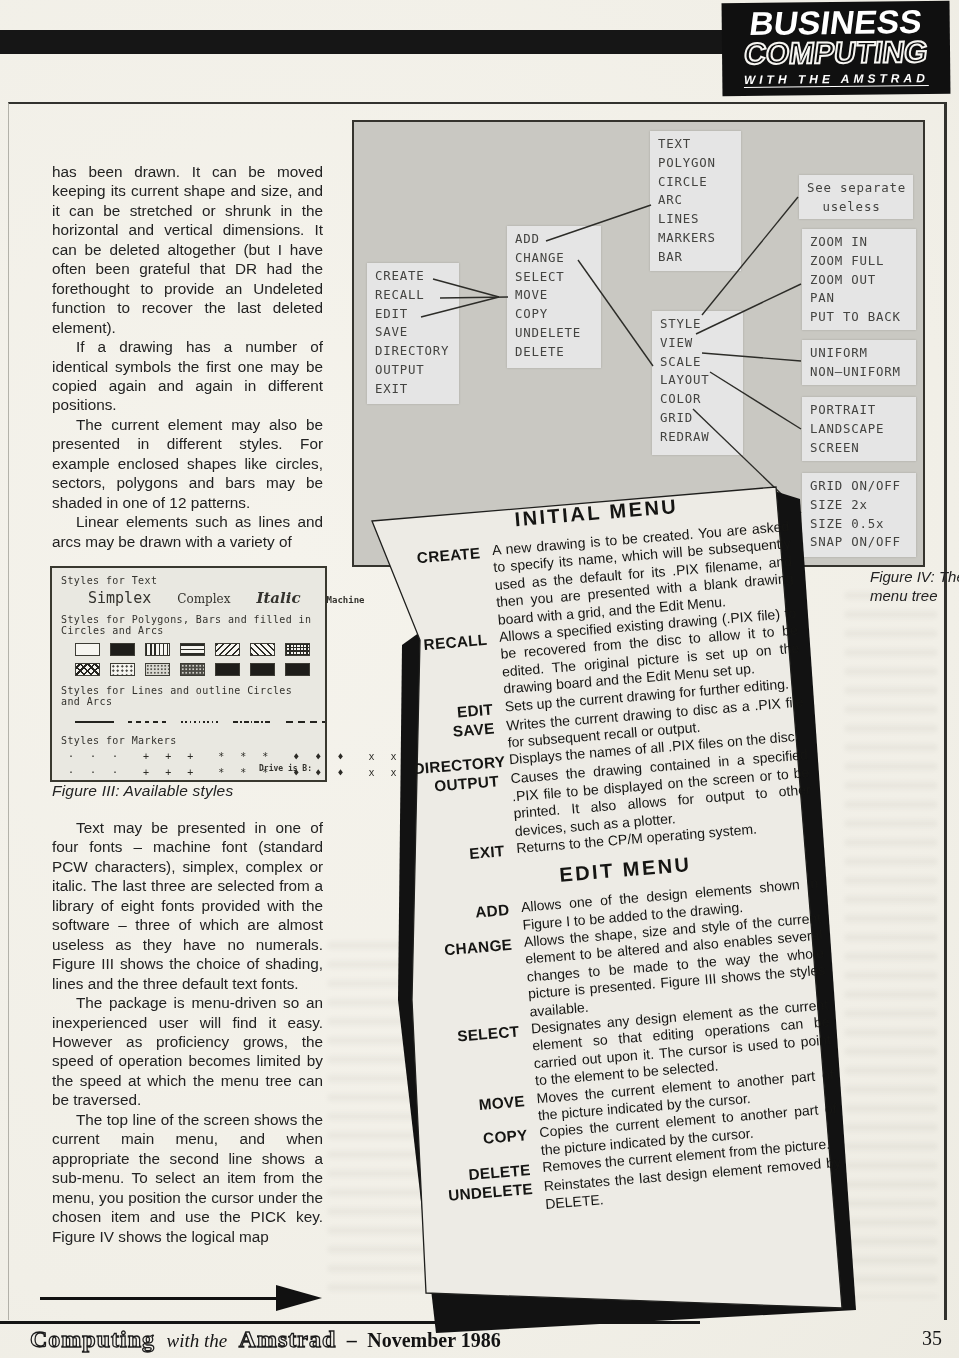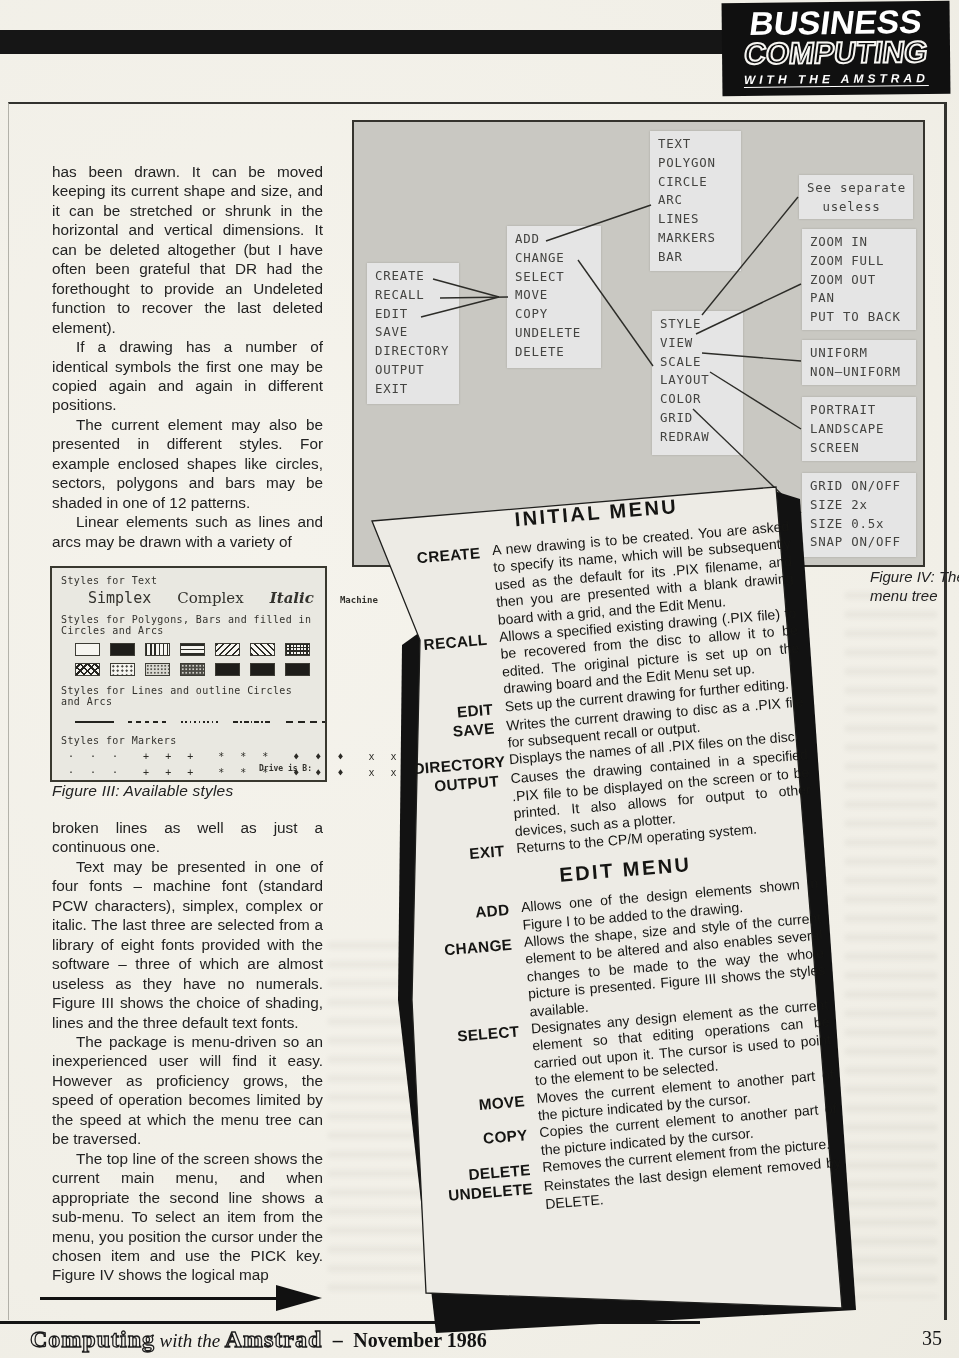--- a/index.html
+++ b/index.html
@@ -35,21 +35,21 @@
   .colA p,.colB p{margin:0;font-size:15.3px;line-height:19.45px;text-align:justify;color:#222;}
   p.ind{text-indent:24px;}
 
   
   .fig3{position:absolute;left:50px;top:566px;width:273px;height:212px;z-index:2;
         background:#e9e8e1;border:2px solid #39382f;
         font-family:"DejaVu Sans Mono", monospace;color:#33322d;}
   .f3-label{font-size:10px;letter-spacing:.4px;margin:7px 8px 0 9px;}
   .f3-fontrow{display:flex;align-items:baseline;gap:26px;margin:3px 0 2px 36px;}
   .f-simplex{font-size:15px;}
-  .f-complex{font-size:15px;font-family:"DejaVu Serif",serif;}
+  .f-complex{font-size:12px;font-family:"DejaVu Serif",serif;}
   .f-italic{font-size:15px;font-style:italic;font-family:"DejaVu Serif",serif;font-weight:bold;}
   .f-machine{font-size:9px;font-weight:bold;}
   .swrow{display:flex;gap:10px;margin:7px 0 0 23px;}
   .sw{width:25px;height:13px;background:#f6f5f0;border:1px solid #3c3b34;box-sizing:border-box;}
   .sw[data-pattern="solid"]{background:#1e1d1a;}
   .sw[data-pattern="vlines"]{background-image:repeating-linear-gradient(90deg,#2a2a25 0 1.4px,transparent 1.4px 4.2px);}
   .sw[data-pattern="hlines"]{background-image:repeating-linear-gradient(0deg,#2a2a25 0 1.6px,transparent 1.6px 4.6px);}
   .sw[data-pattern="diag-fwd"]{background-image:repeating-linear-gradient(135deg,#2a2a25 0 1.6px,transparent 1.6px 4.6px);}
   .sw[data-pattern="diag-back"]{background-image:repeating-linear-gradient(45deg,#2a2a25 0 1.6px,transparent 1.6px 4.6px);}
   .sw[data-pattern="grid"]{background-image:repeating-linear-gradient(0deg,#2a2a25 0 1.2px,transparent 1.2px 3.4px),repeating-linear-gradient(90deg,#2a2a25 0 1.2px,transparent 1.2px 3.4px);}
@@ -104,21 +104,21 @@
   .prow{display:flex;}
   .pterm{flex:none;width:96px;text-align:right;font-weight:bold;font-size:15.3px;
          padding-right:12px;letter-spacing:.3px;padding-top:1px;box-sizing:border-box;}
   .pdesc{flex:1;font-size:14px;line-height:17.4px;text-align:justify;padding-right:8px;}
 
   
   .footer-rule{position:absolute;left:0;top:1321px;width:700px;height:2.5px;background:#141414;z-index:1;}
   .footer{position:absolute;left:30px;top:1326px;z-index:6;white-space:nowrap;}
   .footer .outline{font-family:"Liberation Serif",serif;font-weight:bold;font-size:24px;
         color:#f3f1ea;-webkit-text-stroke:1.3px #1c1c1c;letter-spacing:1px;}
-  .footer .wt{font-family:"Liberation Serif",serif;font-style:italic;font-size:19px;color:#161616;margin:0 0;}
+  .footer .wt{font-family:"Liberation Serif",serif;font-style:italic;font-size:19px;color:#161616;margin:0 7px;}
   .footer .issue{font-family:"Liberation Serif",serif;font-weight:bold;font-size:20px;color:#131313;margin-left:6px;}
   .page-num{position:absolute;left:922px;top:1327px;z-index:6;
         font-family:"Liberation Serif",serif;font-size:20px;color:#131313;}
 </style>
 </head>
 <body>
 
 <div class="page">
 
   <div class="ghost ghost1"></div>
@@ -189,21 +189,20 @@
       <span class="mk">+ + +</span>
       <span class="mk">* * *</span>
       <span class="mk">♦ ♦ ♦</span>
       <span class="mk">x x x</span>
     </div>
     <div class="drive-note">Drive is B:</div>
   </div>
   <div class="fig3-caption">Figure III: Available styles</div>
 
   <div class="colB">
-    <p>broken lines as well as just a continuous one.</p>
     <p class="ind">Text may be presented in one of four fonts – machine font (standard PCW characters), simplex, complex or italic. The last three are selected from a library of eight fonts provided with the software – three of which are almost useless as they have no numerals. Figure III shows the choice of shading, lines and the three default text fonts.</p>
     <p class="ind">The package is menu-driven so an inexperienced user will find it easy. However as proficiency grows, the speed of operation becomes limited by the speed at which the menu tree can be traversed.</p>
     <p class="ind">The top line of the screen shows the current main menu, and when appropriate the second line shows a sub-menu. To select an item from the menu, you position the cursor under the chosen item and use the PICK key. Figure IV shows the logical map</p>
   </div>
 
   <div class="cont-arrow">
     <div class="shaft"></div>
     <div class="head"></div>
   </div>
 

